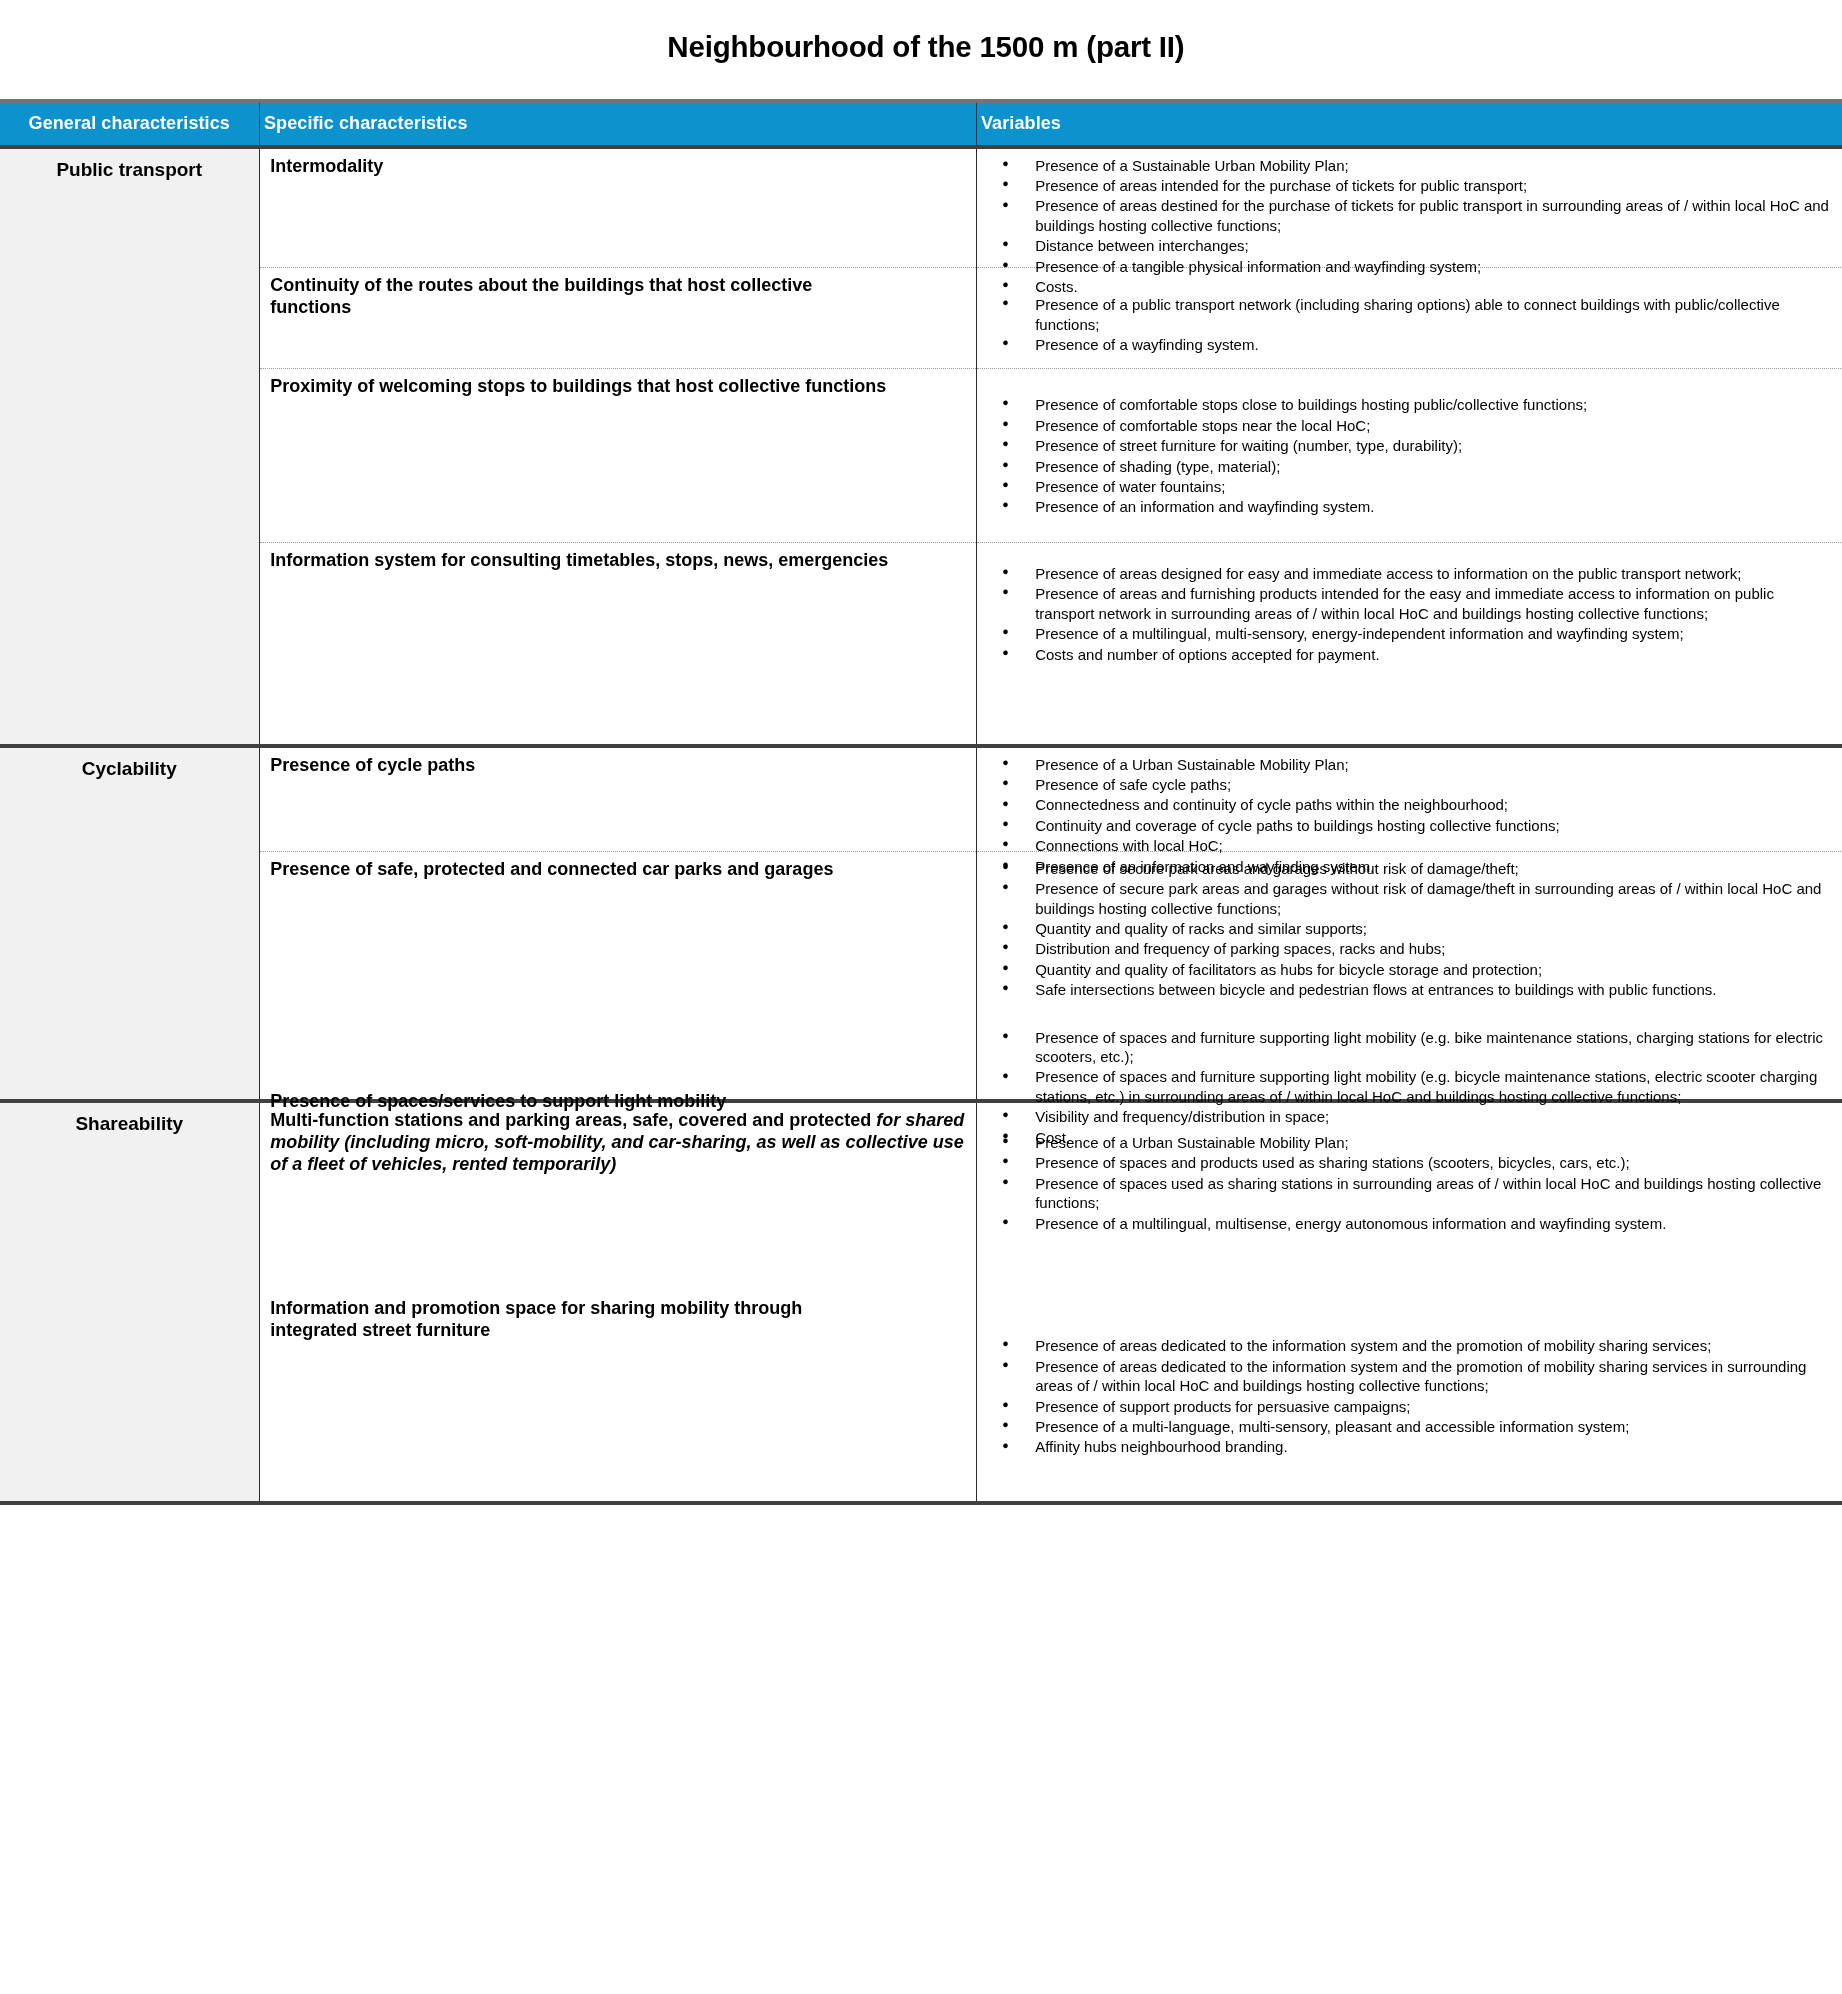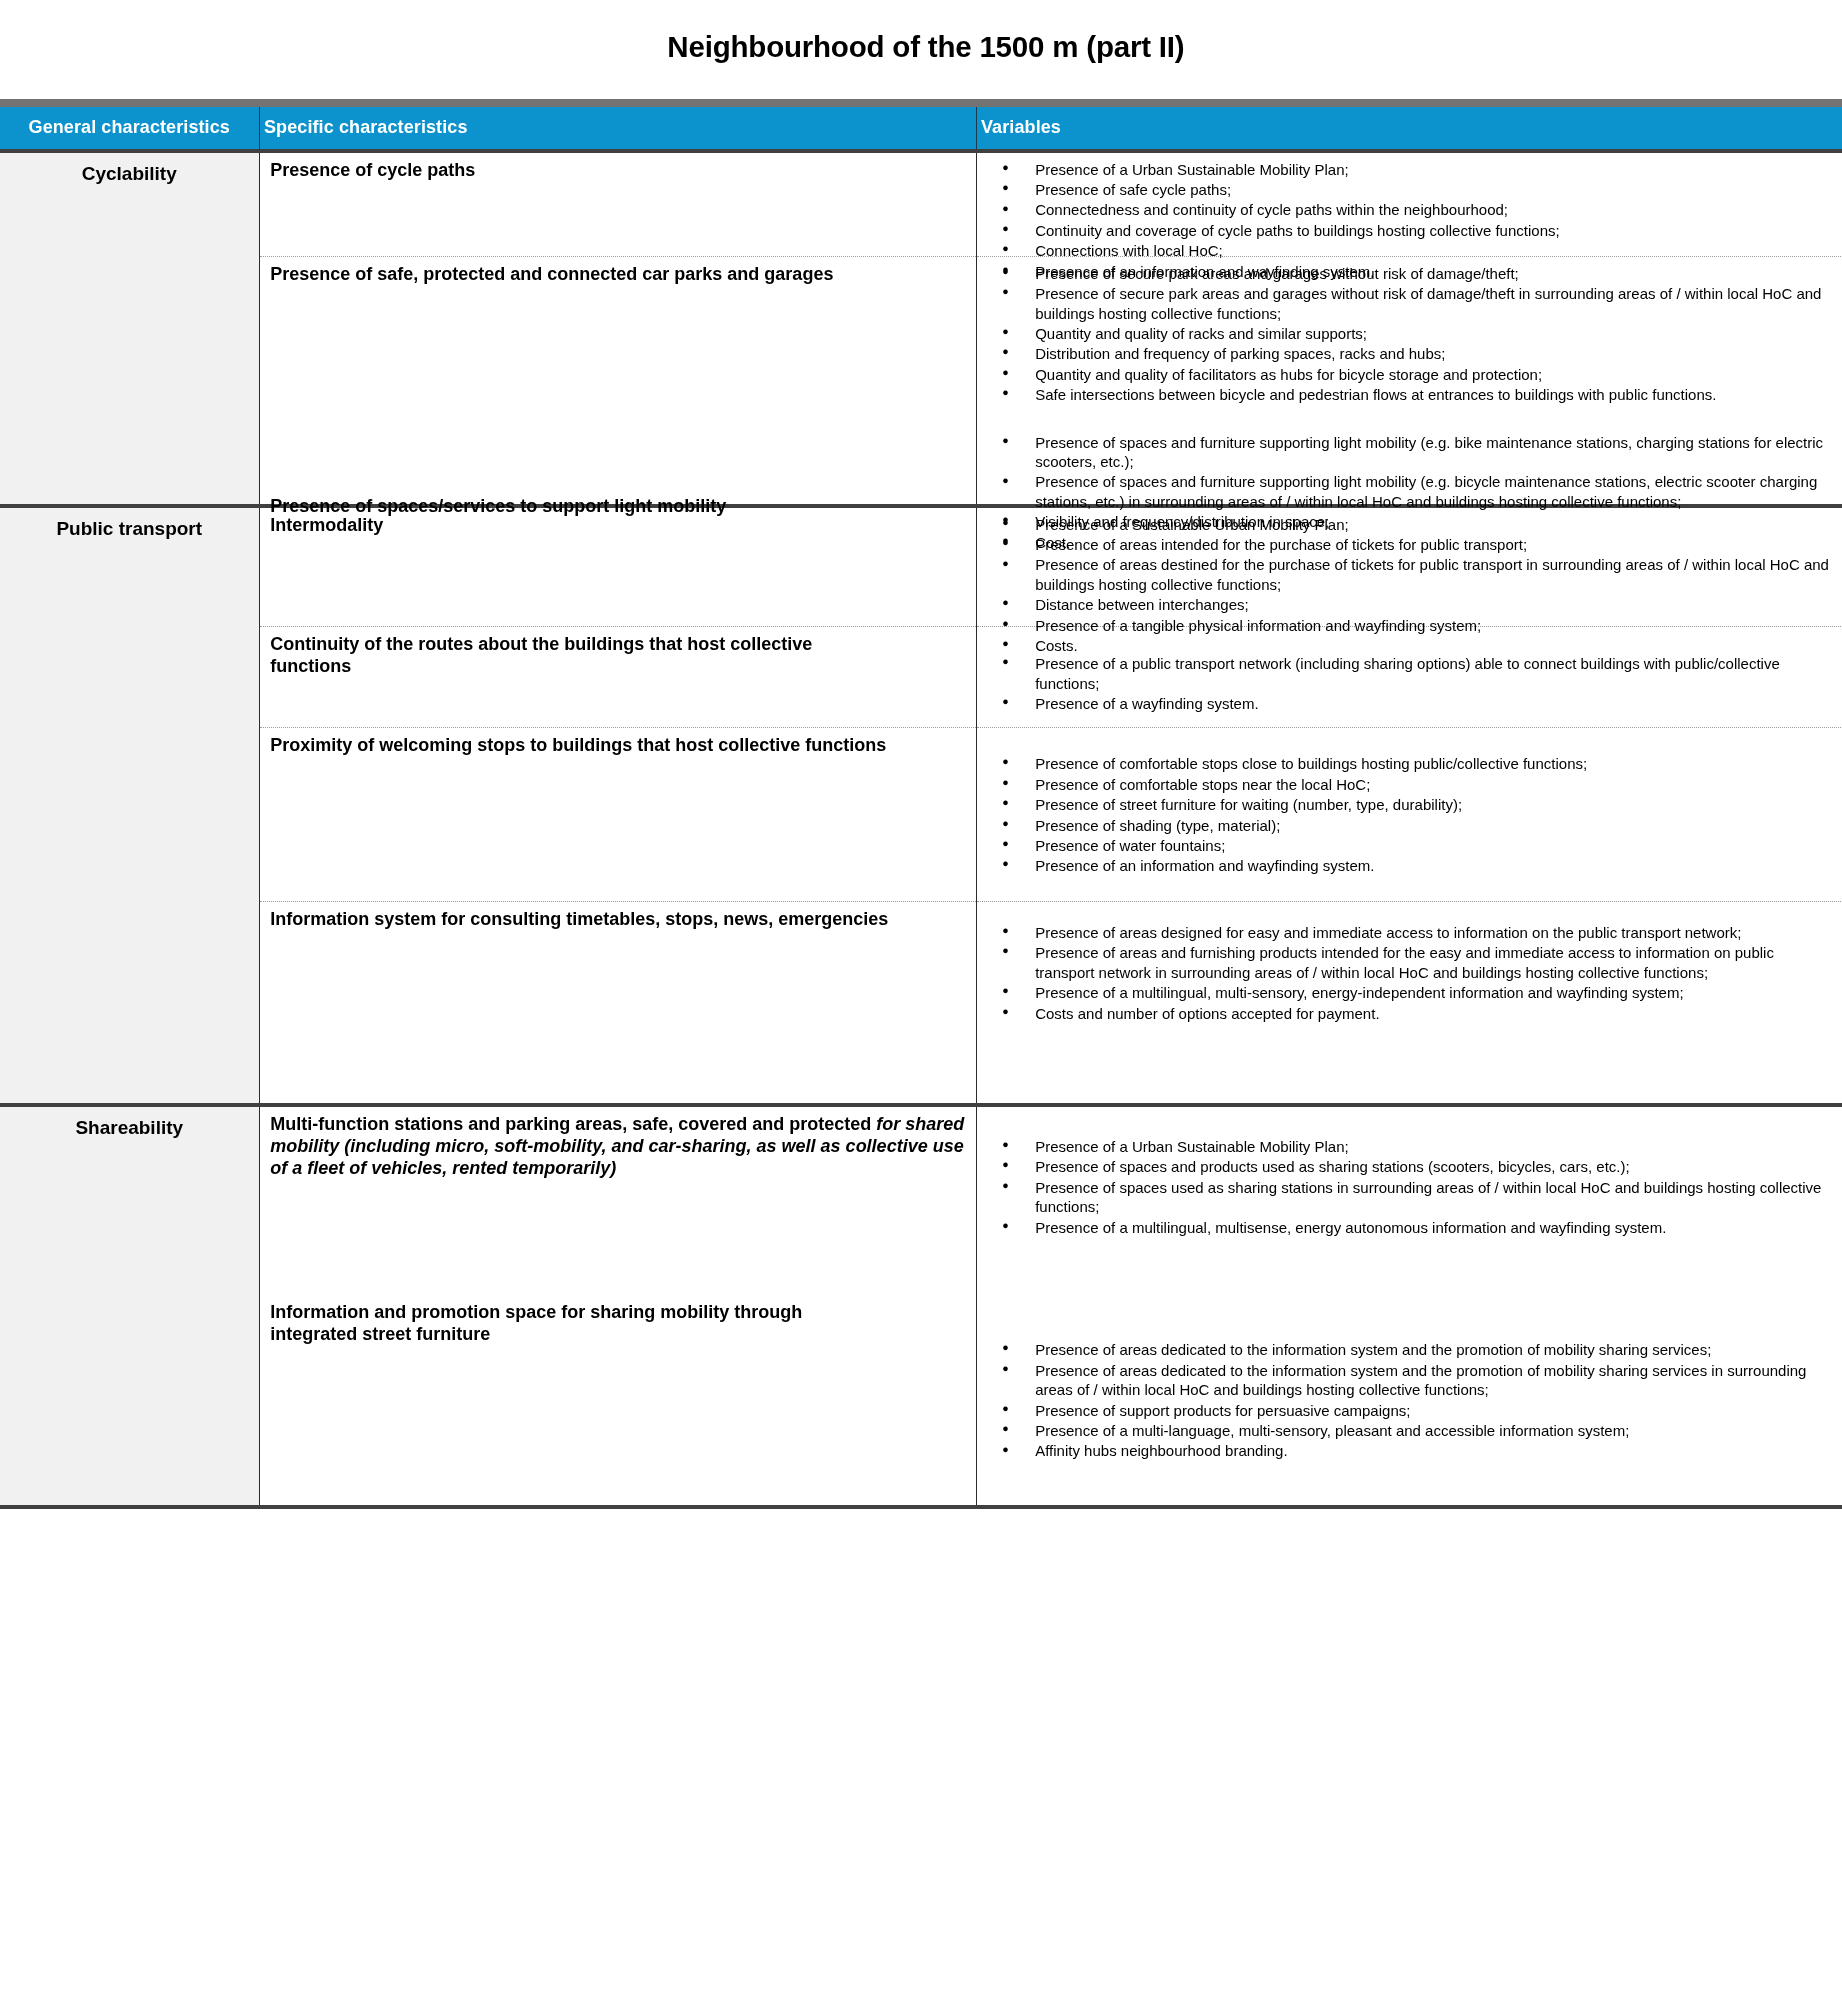--- a/index.html
+++ b/index.html
@@ -25,21 +25,21 @@
     letter-spacing: -0.2px;
     padding: 12.5px 0 16px 9.8px;
     line-height: 1.05;
     color: #000;
     text-align: center;
   }
   table.matrix {
     width: 1842px;
     border-collapse: collapse;
     table-layout: fixed;
-    border-top: 8px solid #737373;
+    border-top: 4px solid #737373;
     border-bottom: 4px solid #404040;
   }
   col.c1 { width: 259px; }
   col.c2 { width: 717px; }
   col.c3 { width: 867px; }
 
   thead th {
     background: #0C93CD;
     color: #ffffff;
     font-size: 18px;
@@ -139,20 +139,74 @@
     <thead>
       <tr>
         <th class="h1">General characteristics</th>
         <th>Specific characteristics</th>
         <th>Variables</th>
       </tr>
     </thead>
     <tbody>
 
       <tr class="group-start">
+        <td class="gen">Public transport</td>
+        <td class="spec">
+          <div class="sub" style="height:119px">
+            <div class="spec-title">Intermodality</div>
+          </div>
+          <div class="sub" style="height:101px">
+            <div class="spec-title wrap" style="width:627px">Continuity of the routes about the buildings that host collective functions</div>
+          </div>
+          <div class="sub" style="height:174px">
+            <div class="spec-title">Proximity of welcoming stops to buildings that host collective functions</div>
+          </div>
+          <div class="sub" style="height:201px">
+            <div class="spec-title">Information system for consulting timetables, stops, news, emergencies</div>
+          </div>
+        </td>
+        <td class="vars">
+          <div class="sub" style="height:119px">
+            <ul class="vlist">
+              <li>Presence of a Sustainable Urban Mobility Plan;</li>
+              <li>Presence of areas intended for the purchase of tickets for public transport;</li>
+              <li>Presence of areas destined for the purchase of tickets for public transport  in surrounding areas of / within local HoC and buildings hosting collective functions;</li>
+              <li>Distance between interchanges;</li>
+              <li>Presence of a tangible physical information and wayfinding system;</li>
+              <li>Costs.</li>
+            </ul>
+          </div>
+          <div class="sub" style="height:101px; padding-top:27px">
+            <ul class="vlist">
+              <li>Presence of a public transport network (including sharing options) able to connect buildings with public/collective functions;</li>
+              <li>Presence of a wayfinding system.</li>
+            </ul>
+          </div>
+          <div class="sub" style="height:174px; padding-top:26px">
+            <ul class="vlist">
+              <li>Presence of comfortable stops close to buildings hosting public/collective functions;</li>
+              <li>Presence of comfortable stops near the local HoC;</li>
+              <li>Presence of street furniture for waiting (number, type, durability);</li>
+              <li>Presence of shading (type, material);</li>
+              <li>Presence of water fountains;</li>
+              <li>Presence of an information and wayfinding system.</li>
+            </ul>
+          </div>
+          <div class="sub" style="height:201px; padding-top:20.6px">
+            <ul class="vlist">
+              <li>Presence of areas designed for easy and immediate access to information on the public transport network;</li>
+              <li>Presence of areas and furnishing products intended for the easy and immediate access to information on public transport network in surrounding areas of / within local HoC and buildings hosting collective functions;</li>
+              <li>Presence of a multilingual, multi-sensory, energy-independent information and wayfinding system;</li>
+              <li>Costs and number of options accepted for payment.</li>
+            </ul>
+          </div>
+        </td>
+      </tr>
+
+      <tr class="group-start">
         <td class="gen" rowspan="1">Cyclability</td>
         <td class="spec">
           <div class="sub" style="height:104px">
             <div class="spec-title">Presence of cycle paths</div>
           </div>
           <div class="sub" style="height:247px">
             <div class="spec-title">Presence of safe, protected and connected car parks and garages</div>
             <div style="height:210px"></div>
             <div class="spec-title">Presence of spaces/services to support light mobility</div>
           </div>
@@ -182,74 +236,20 @@
               <li>Presence of spaces and furniture supporting light mobility (e.g. bike maintenance stations, charging stations for electric scooters, etc.);</li>
               <li>Presence of spaces and furniture supporting light mobility (e.g. bicycle maintenance stations, electric scooter charging stations, etc.) in surrounding areas of / within local HoC and buildings hosting collective functions;</li>
               <li>Visibility and frequency/distribution in space;</li>
               <li>Cost.</li>
             </ul>
           </div>
         </td>
       </tr>
 
       <tr class="group-start">
-        <td class="gen">Public transport</td>
-        <td class="spec">
-          <div class="sub" style="height:119px">
-            <div class="spec-title">Intermodality</div>
-          </div>
-          <div class="sub" style="height:101px">
-            <div class="spec-title wrap" style="width:627px">Continuity of the routes about the buildings that host collective functions</div>
-          </div>
-          <div class="sub" style="height:174px">
-            <div class="spec-title">Proximity of welcoming stops to buildings that host collective functions</div>
-          </div>
-          <div class="sub" style="height:201px">
-            <div class="spec-title">Information system for consulting timetables, stops, news, emergencies</div>
-          </div>
-        </td>
-        <td class="vars">
-          <div class="sub" style="height:119px">
-            <ul class="vlist">
-              <li>Presence of a Sustainable Urban Mobility Plan;</li>
-              <li>Presence of areas intended for the purchase of tickets for public transport;</li>
-              <li>Presence of areas destined for the purchase of tickets for public transport  in surrounding areas of / within local HoC and buildings hosting collective functions;</li>
-              <li>Distance between interchanges;</li>
-              <li>Presence of a tangible physical information and wayfinding system;</li>
-              <li>Costs.</li>
-            </ul>
-          </div>
-          <div class="sub" style="height:101px; padding-top:27px">
-            <ul class="vlist">
-              <li>Presence of a public transport network (including sharing options) able to connect buildings with public/collective functions;</li>
-              <li>Presence of a wayfinding system.</li>
-            </ul>
-          </div>
-          <div class="sub" style="height:174px; padding-top:26px">
-            <ul class="vlist">
-              <li>Presence of comfortable stops close to buildings hosting public/collective functions;</li>
-              <li>Presence of comfortable stops near the local HoC;</li>
-              <li>Presence of street furniture for waiting (number, type, durability);</li>
-              <li>Presence of shading (type, material);</li>
-              <li>Presence of water fountains;</li>
-              <li>Presence of an information and wayfinding system.</li>
-            </ul>
-          </div>
-          <div class="sub" style="height:201px; padding-top:20.6px">
-            <ul class="vlist">
-              <li>Presence of areas designed for easy and immediate access to information on the public transport network;</li>
-              <li>Presence of areas and furnishing products intended for the easy and immediate access to information on public transport network in surrounding areas of / within local HoC and buildings hosting collective functions;</li>
-              <li>Presence of a multilingual, multi-sensory, energy-independent information and wayfinding system;</li>
-              <li>Costs and number of options accepted for payment.</li>
-            </ul>
-          </div>
-        </td>
-      </tr>
-
-      <tr class="group-start">
         <td class="gen">Shareability</td>
         <td class="spec">
           <div class="sub" style="height:188px; border-bottom:none">
             <div class="spec-title wrap" style="width:698px"><span>Multi-function stations and parking areas, safe, covered and protected</span> <em>for shared mobility (including micro, soft-mobility, and car-sharing, as well as collective use of a fleet of vehicles, rented temporarily)</em></div>
           </div>
           <div class="sub" style="height:210px; border-bottom:none">
             <div class="spec-title wrap" style="width:618px">Information and promotion space for sharing mobility through integrated street furniture</div>
           </div>
         </td>
         <td class="vars">

